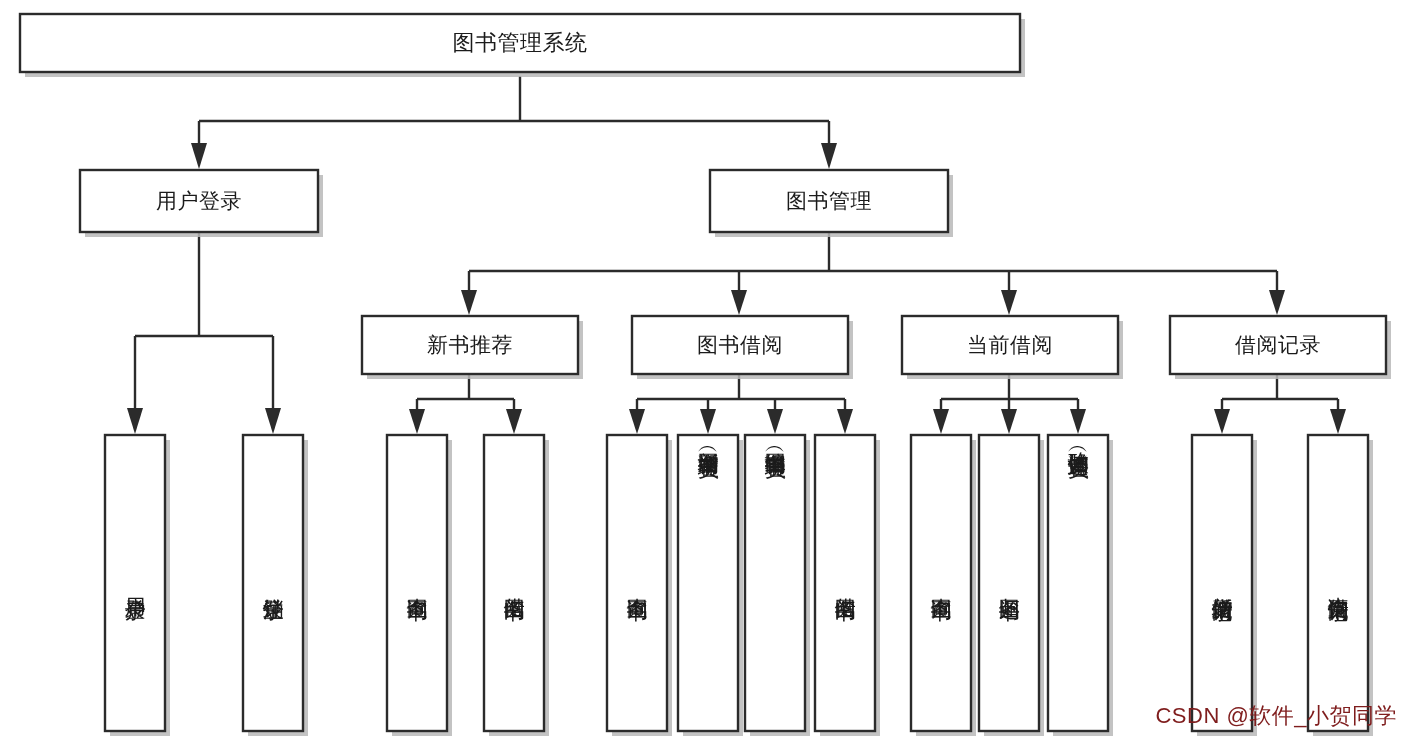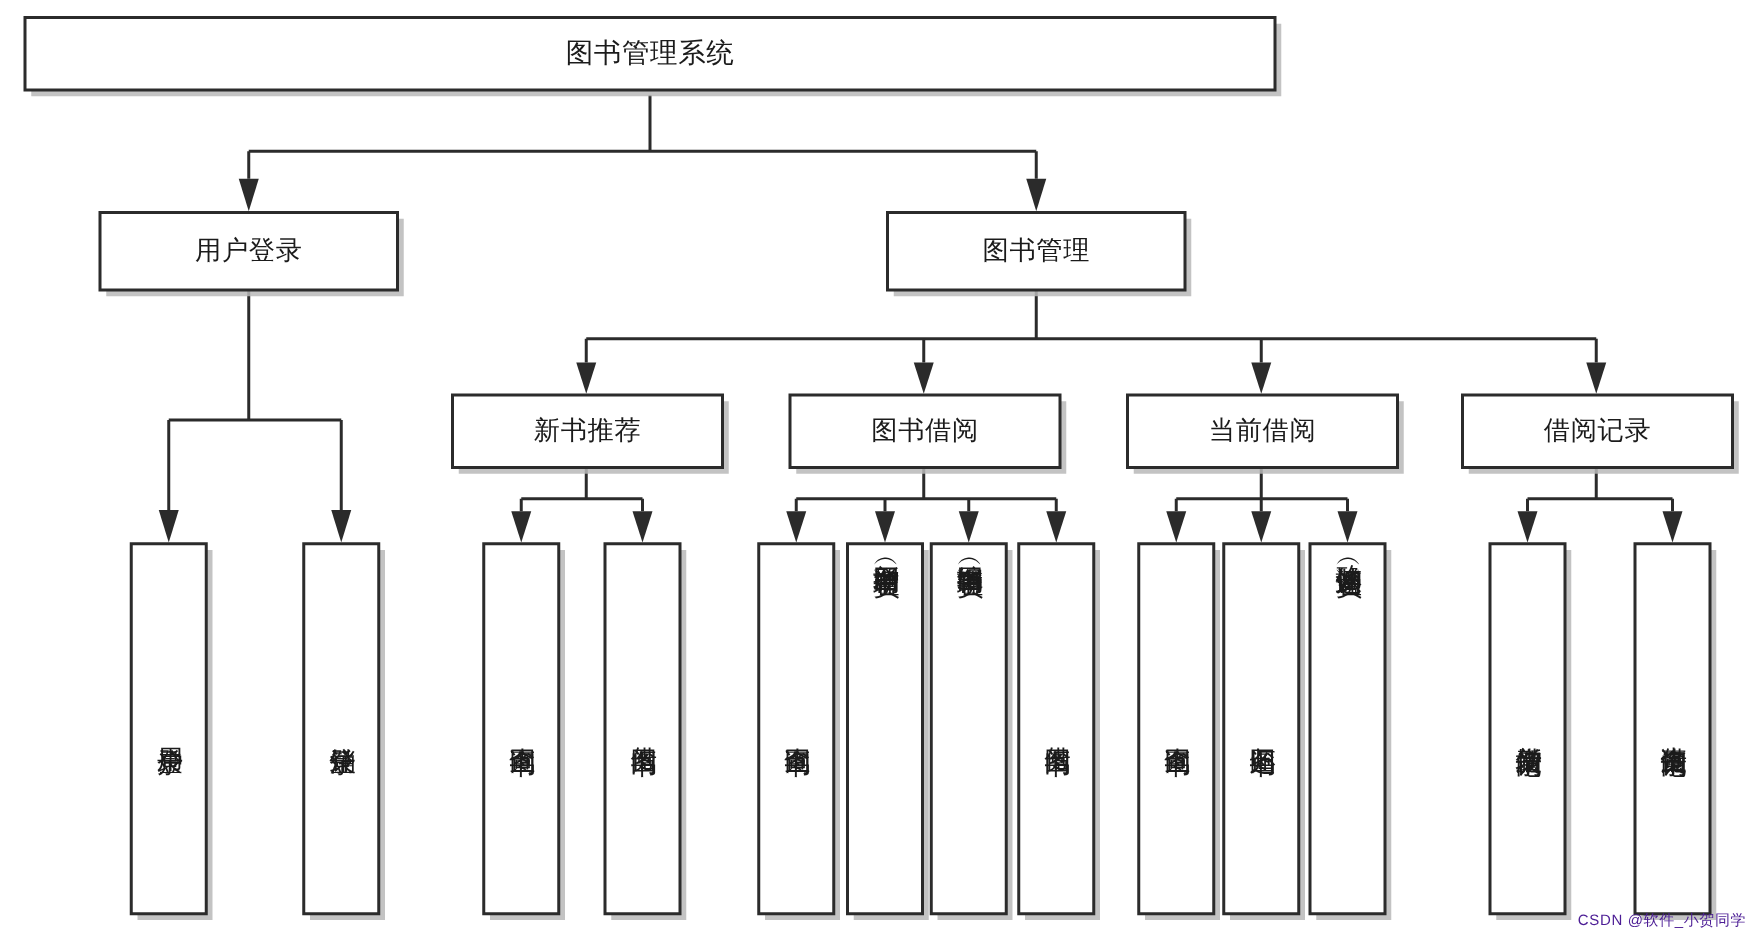--- a/index.html
+++ b/index.html
@@ -76,24 +76,24 @@
     font-family: "Liberation Sans", "DejaVu Sans", sans-serif;
     font-size: 21px;
     line-height: 1.06;
     color: #1b1b1b;
     letter-spacing: 1px;
     white-space: nowrap;
   }
   .watermark {
     position: absolute;
     right: 8px;
-    bottom: 2px;
-    font-family: "Liberation Sans", "DejaVu Sans", sans-serif;
-    font-size: 12px;
-    color: #4c1d95;
+    bottom: 16px;
+    font-family: "Liberation Sans", "DejaVu Sans", sans-serif;
+    font-size: 22px;
+    color: #7f1d1d;
     letter-spacing: 0.5px;
     white-space: nowrap;
   }
 </style>
 </head>
 <body>
 
 <div id="diagram-root">
 
   <svg class="diagram-canvas" viewBox="0 0 1405 747" xmlns="http://www.w3.org/2000/svg">

